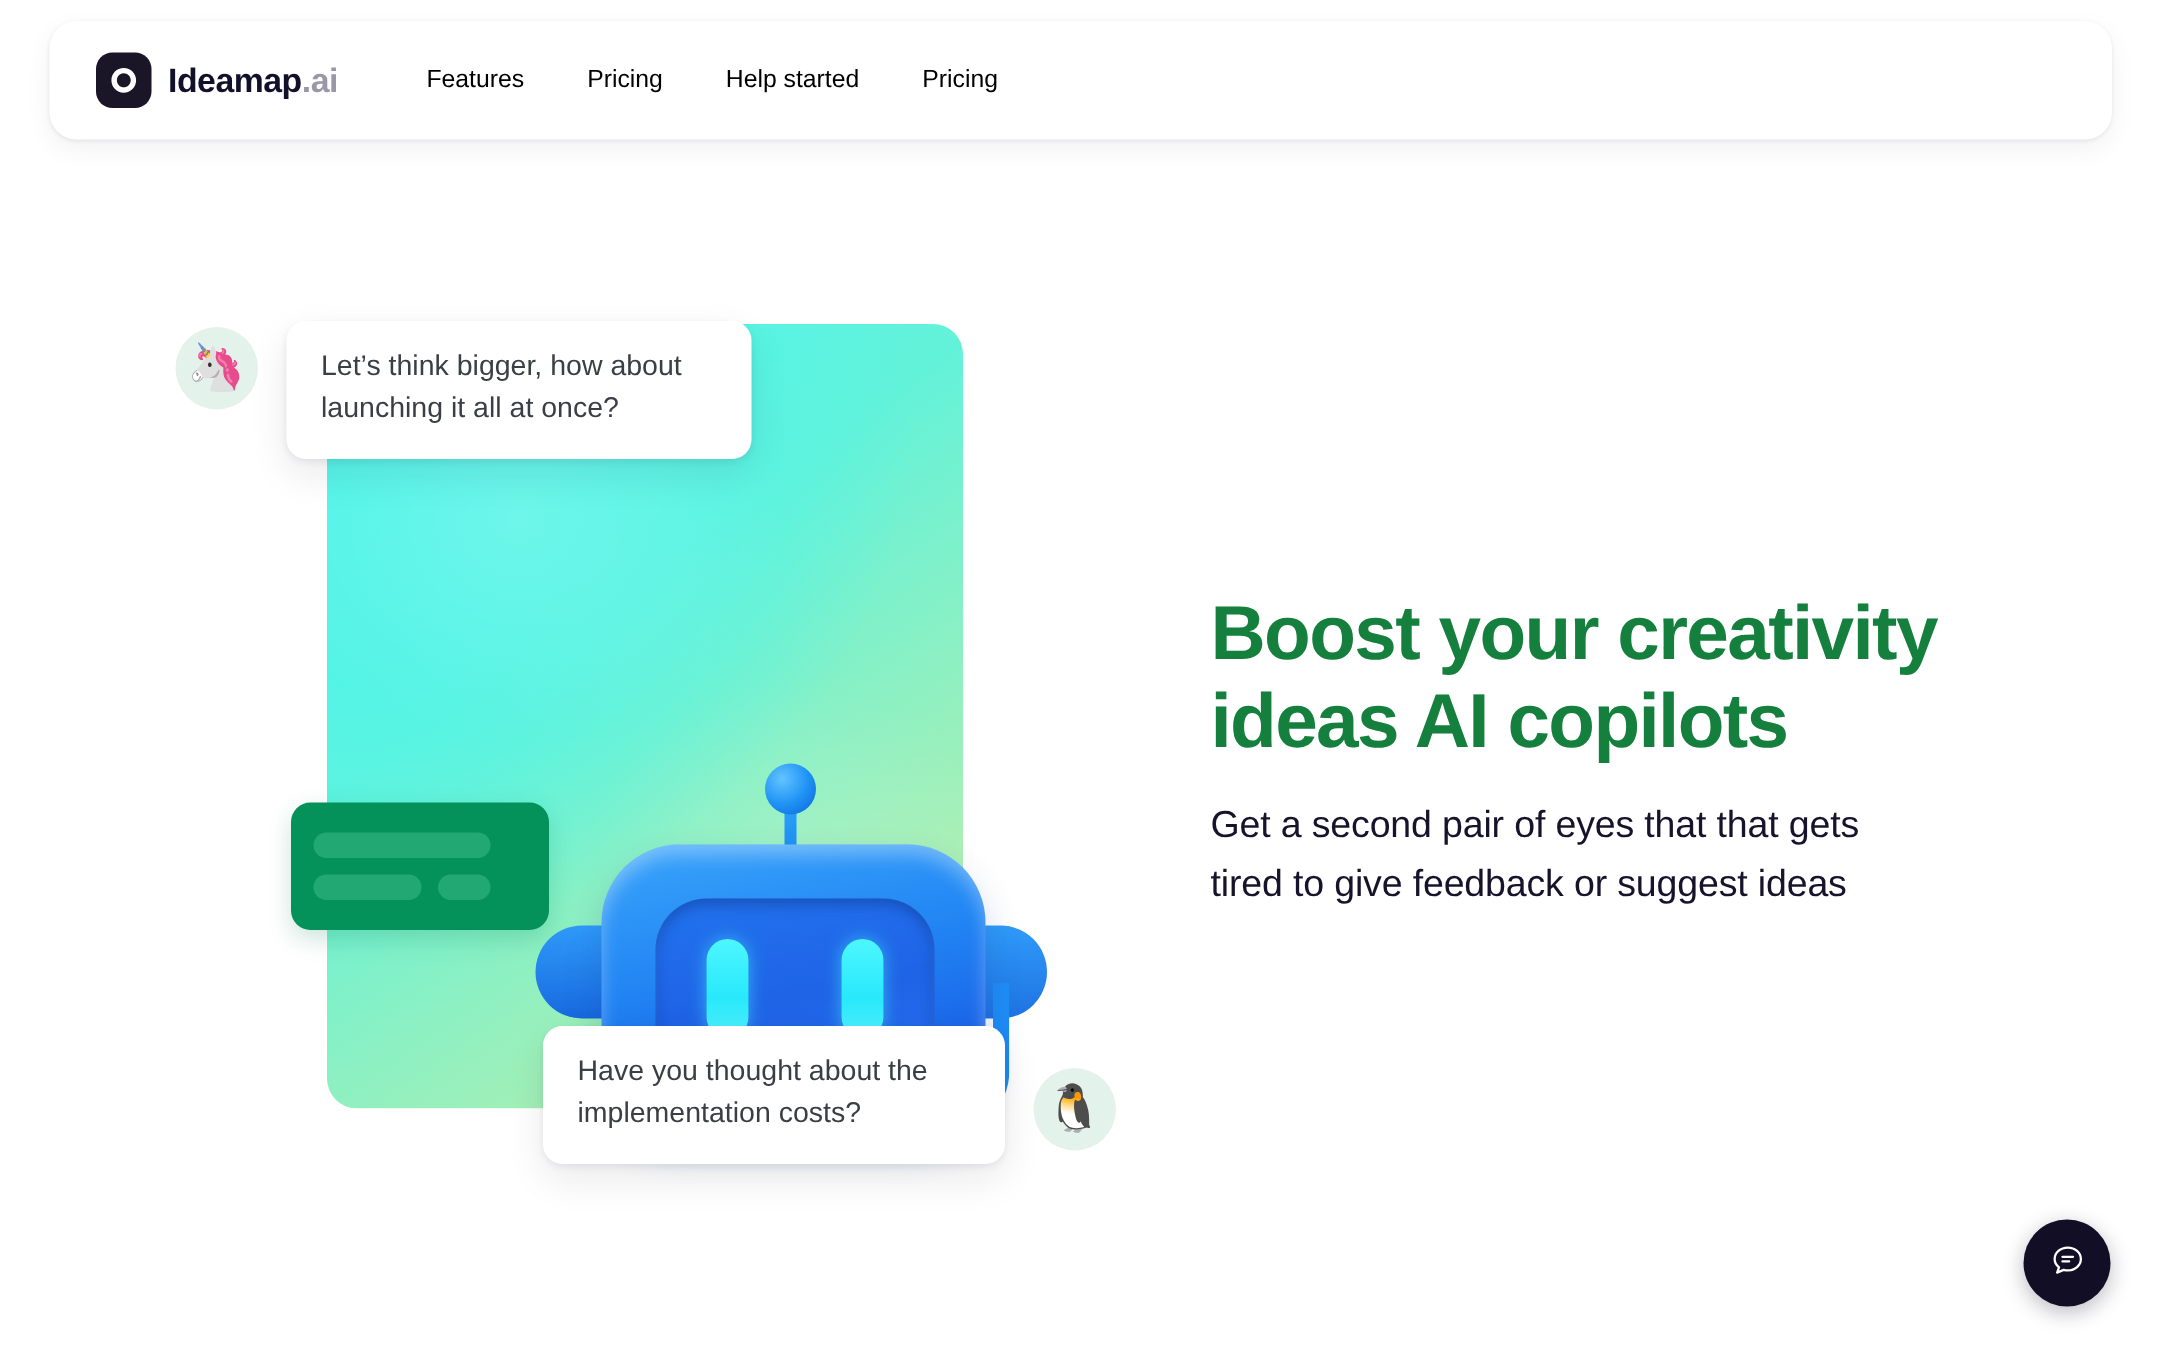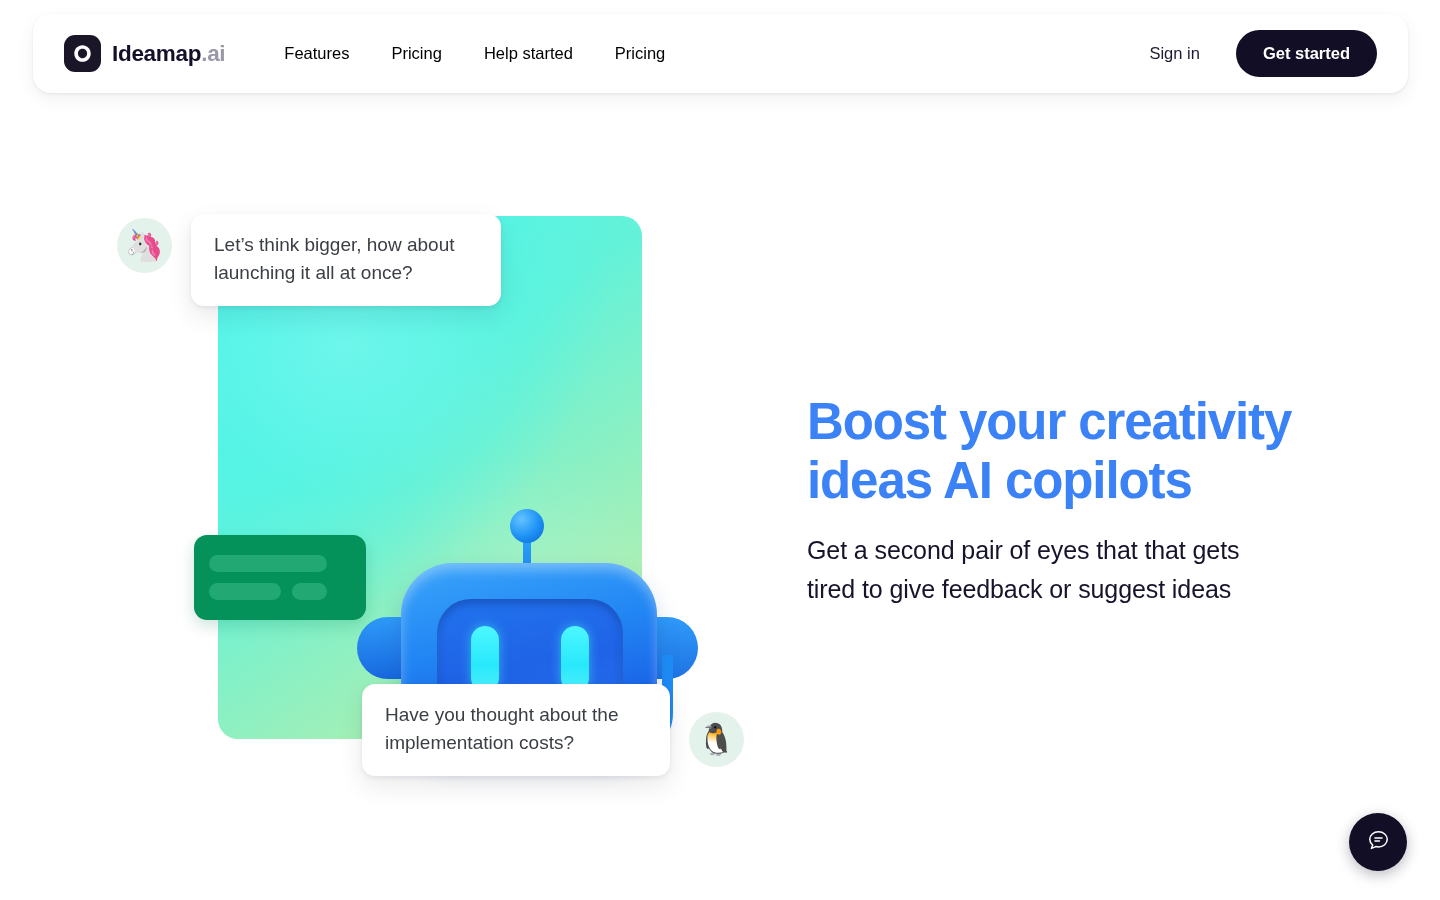--- a/index.html
+++ b/index.html
@@ -265,21 +265,21 @@
     position: absolute;
     left: 807px;
     top: 392px;
     width: 560px;
   }
   .hero-title {
     font-size: 51px;
     line-height: 59px;
     font-weight: bold;
     letter-spacing: -1.1px;
-    color: #3b82f6;
+    color: #15803d;
     margin-bottom: 21px;
   }
   .hero-sub {
     font-size: 25px;
     line-height: 39px;
     color: #16132b;
     letter-spacing: -0.1px;
   }
 
   
@@ -314,24 +314,20 @@
       <span class="brand-name"><span>Ideamap</span><span class="tld">.ai</span></span>
     </a>
 
     <nav class="nav">
       <a class="nav-link">Features</a>
       <a class="nav-link">Pricing</a>
       <a class="nav-link">Help started</a>
       <a class="nav-link">Pricing</a>
     </nav>
 
-    <div class="header-right">
-      <a class="signin">Sign in</a>
-      <button class="cta">Get started</button>
-    </div>
   </header>
 
   <div class="hero-visual">
 
     <div class="gradient-card"></div>
 
     <div class="robot">
       <div class="r-antenna-stem"></div>
       <div class="r-antenna-ball"></div>
       <div class="r-ear left"></div>

